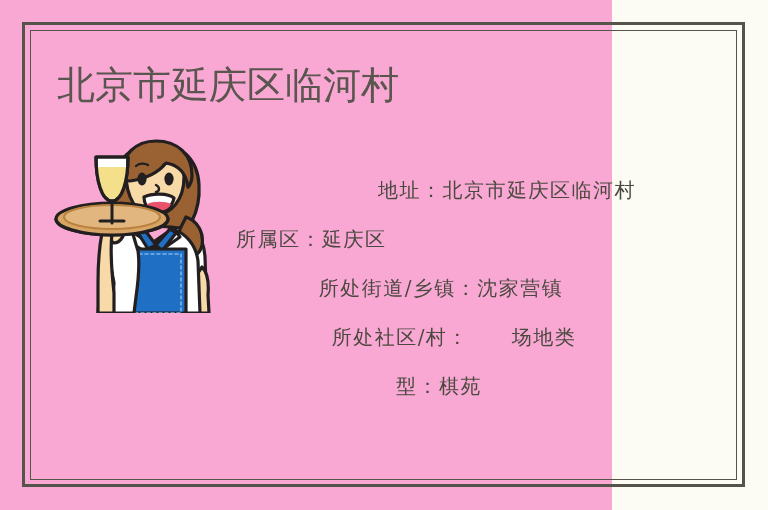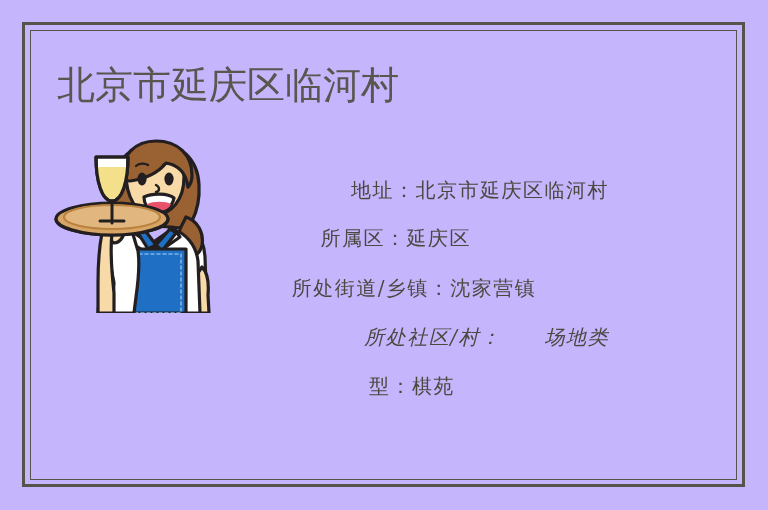--- a/index.html
+++ b/index.html
@@ -9,23 +9,23 @@
   }
   body {
     width: 768px;
     height: 510px;
     background: #fdfcf4;
     font-family: "Liberation Sans", "DejaVu Sans", sans-serif;
     overflow: hidden;
   }
   .page {
     position: relative;
-    width: 768px;
+    width: 612px;
     height: 510px;
-    background: #c4b5fd;
+    background: #f9a8d4;
   }
   
   .frame-outer {
     position: absolute;
     left: 22px;
     top: 22px;
     width: 723px;
     height: 465px;
     border: 3px solid #55544a;
     box-sizing: border-box;
@@ -47,38 +47,38 @@
     font-size: 38px;
     line-height: 46px;
     color: #5a554e;
     letter-spacing: 0px;
     white-space: nowrap;
     font-weight: 400;
   }
   
   .info {
     position: absolute;
-    left: 209px;
+    left: 236px;
     top: 166px;
     width: 400px;
     font-family: "DejaVu Serif", "Liberation Serif", serif;
     font-size: 20px;
     line-height: 49px;
     color: #4b483f;
     text-align: justify;
     letter-spacing: 1.5px;
   }
   .info-line {
     display: block;
     white-space: pre;
   }
   .l1 { text-align: right; }
-  .l2 { text-align: right; padding-right: 138px; font-family: Liberation Mono, monospace; }
+  .l2 { padding-right: 138px; }
   .l3 { text-align: center;  padding-left: 10px; }
-  .l4 { text-align: right;  padding-left: 36px; font-style: italic; }
+  .l4 { text-align: center;  padding-left: 36px; }
   .l5 { text-align: center;  padding-left: 6px; }
 
   
   .illustration {
     position: absolute;
     left: 52px;
     top: 133px;
     width: 180px;
     height: 180px;
     overflow: hidden;

